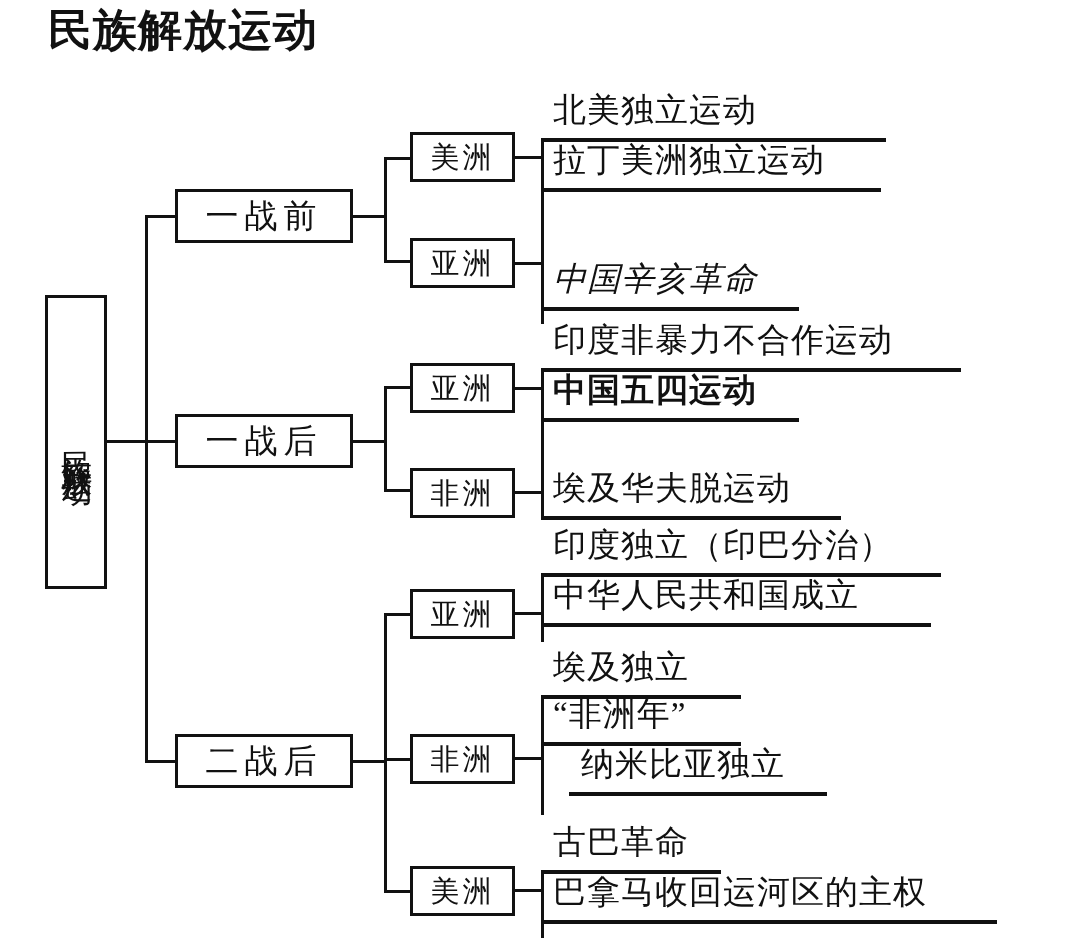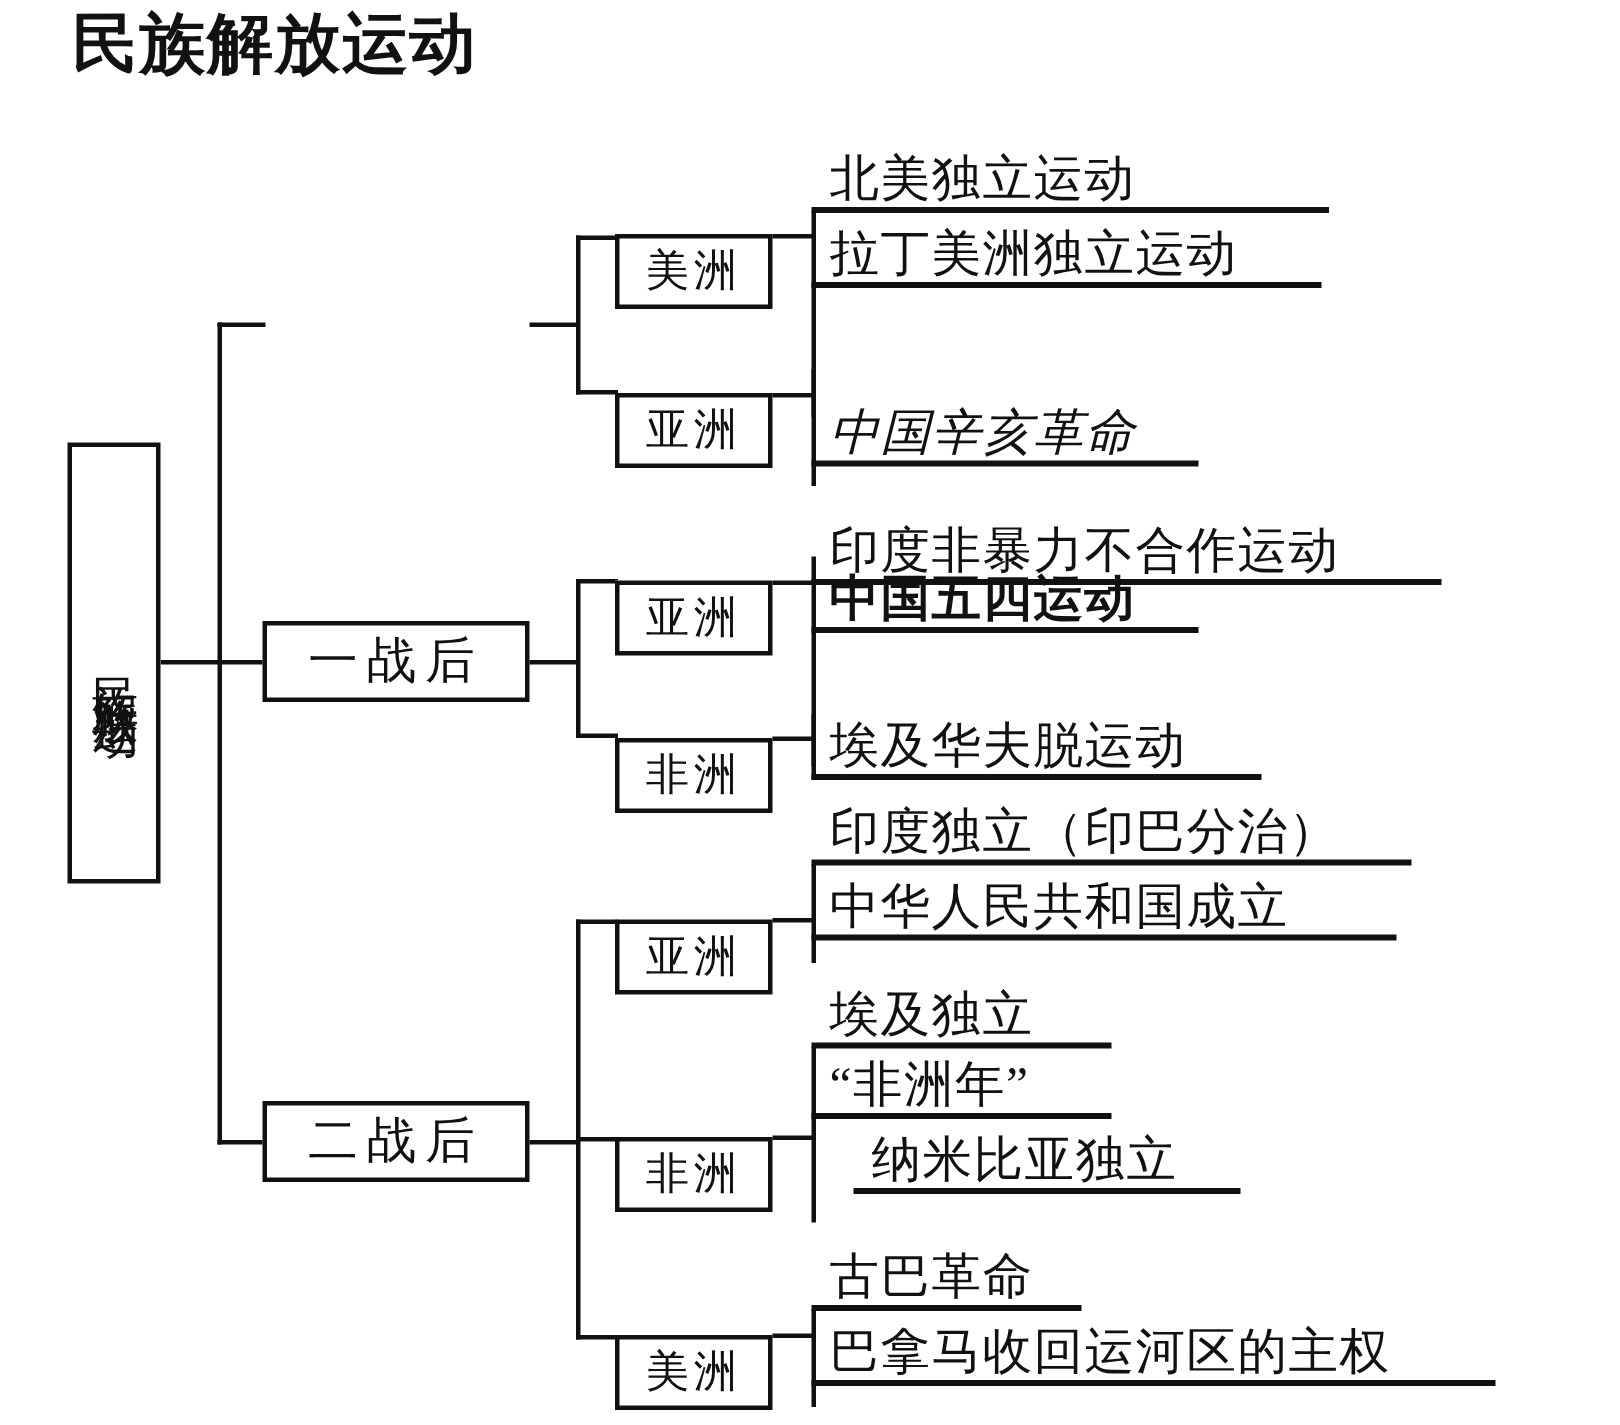--- a/index.html
+++ b/index.html
@@ -59,35 +59,34 @@
   }
 
   .node-era {
     font-size: 33px;
     letter-spacing: 6px;
   }
 
   .node-region {
     font-size: 29px;
     letter-spacing: 3px;
-    margin-top: 24px;
   }
 
   
   .leaf {
     position: absolute;
     box-sizing: border-box;
     border-bottom: 4px solid #111111;
     display: flex;
     align-items: flex-end;
     white-space: nowrap;
     font-size: 33px;
     letter-spacing: 1px;
     padding-left: 12px;
-    padding-bottom: 1px;
+    padding-bottom: 11px;
     line-height: 1.0;
   }
 
   
   .hline {
     position: absolute;
     background: #111111;
     height: 3px;
   }
   .vline {
@@ -110,20 +109,23 @@
   <div class="hline" style="left:145px; top:215px; width:32px;"></div>
 
   <div class="hline" style="left:145px; top:440px; width:32px;"></div>
 
   <div class="hline" style="left:145px; top:760px; width:32px;"></div>
 
   <div class="node node-root" style="left:45px; top:295px; width:62px; height:294px;">
     <span>民族解放运动</span>
   </div>
 
+  <div class="node node-era" style="left:175px; top:189px; width:178px; height:54px;">
+    <span>一战前</span>
+  </div>
 
   <div class="node node-era" style="left:175px; top:414px; width:178px; height:54px;">
     <span>一战后</span>
   </div>
 
   <div class="node node-era" style="left:175px; top:734px; width:178px; height:54px;">
     <span>二战后</span>
   </div>
 
   <div class="hline" style="left:353px; top:215px; width:33px;"></div>
@@ -160,21 +162,21 @@
 
   <div class="node node-region" style="left:410px; top:363px; width:105px; height:50px;">
     <span>亚洲</span>
   </div>
   <div class="node node-region" style="left:410px; top:468px; width:105px; height:50px;">
     <span>非洲</span>
   </div>
 
   <div class="hline" style="left:515px; top:387px; width:28px;"></div>
   <div class="vline" style="left:541px; top:371px; height:140px;"></div>
-  <div class="leaf" style="left:541px; top:326px; width:420px; height:46px;margin-top:18px;">
+  <div class="leaf" style="left:541px; top:326px; width:420px; height:46px;">
     <span>印度非暴力不合作运动</span>
   </div>
   <div class="leaf" style="left:541px; top:372px; width:258px; height:50px;font-weight:bold;">
     <span>中国五四运动</span>
   </div>
 
   <div class="hline" style="left:515px; top:491px; width:28px;"></div>
   <div class="vline" style="left:541px; top:476px; height:44px;"></div>
   <div class="leaf" style="left:541px; top:469px; width:300px; height:51px;">
     <span>埃及华夫脱运动</span>

